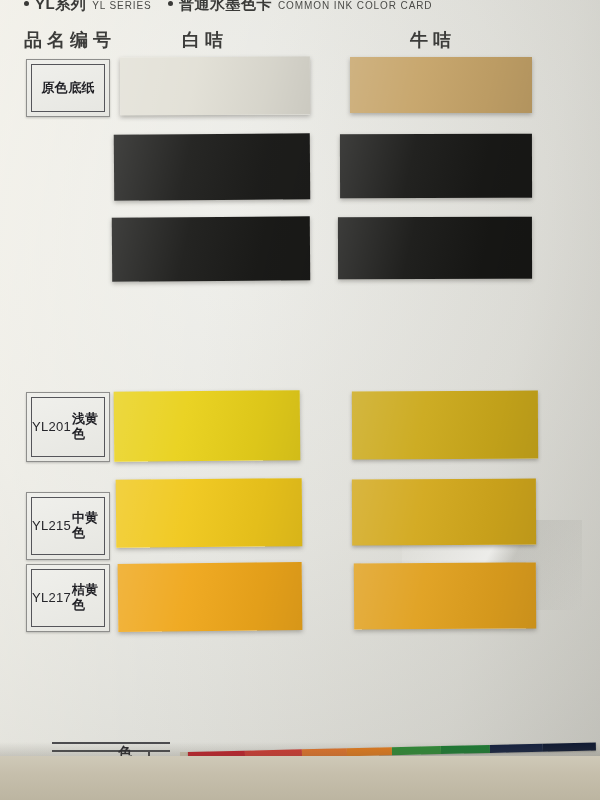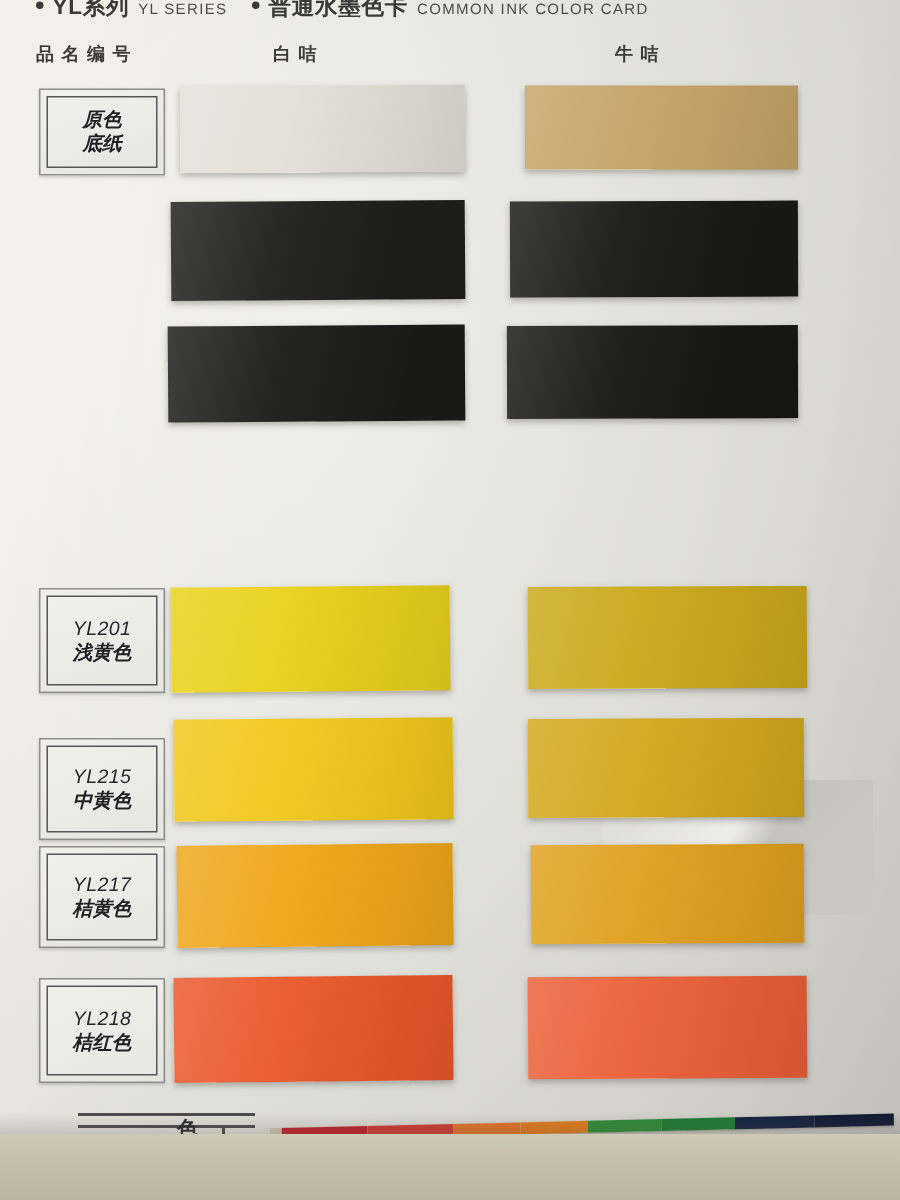--- a/index.html
+++ b/index.html
@@ -101,21 +101,21 @@
   
   .col-titles {
     position: absolute;
     top: 28px;
     left: 0;
     width: 600px;
     height: 22px;
   }
   .col-title {
     position: absolute;
-    font-size: 12px;
+    font-size: 18px;
     font-weight: 700;
     color: #3c3c3a;
     letter-spacing: 5px;
     white-space: nowrap;
   }
   #col-title-0 { left: 24px; }
   #col-title-1 { left: 182px; }
   #col-title-2 { left: 410px; }
 
   
@@ -142,25 +142,24 @@
     box-shadow: 0 1px 2px rgba(70,70,64,0.28);
     display: flex;
     align-items: center;
     justify-content: center;
   }
   .label-inner {
     width: calc(100% - 10px);
     height: calc(100% - 10px);
     border: 1px solid #55555a;
     display: flex;
-    flex-direction: column;
+    flex-direction: row;
     align-items: center;
     justify-content: center;
     gap: 1px;
-    font-style: italic;
   }
   .label-code {
     font-size: 13px;
     color: #26262b;
     letter-spacing: 0.3px;
     line-height: 1.15;
   }
   .label-name {
     font-size: 13px;
     font-weight: 700;
@@ -346,36 +345,20 @@
         </div>
         <div class="swatch" style="left: 118px; top: 1px; width: 184px; height: 68px; transform: rotate(-0.6deg);">
           <div class="swatch-face" style="background: rgb(239, 167, 27);"></div>
           <div class="swatch-sheen"></div>
         </div>
         <div class="swatch" style="left: 354px; top: 1px; width: 182px; height: 66px; transform: rotate(-0.35deg);">
           <div class="swatch-face" style="background: rgb(224, 160, 30);"></div>
           <div class="swatch-sheen"></div>
         </div>
       </div>
-      <div class="row" style="top: 650px; height: 74px;">
-        <div class="label-box" style="top: 2px; height: 68px;">
-          <div class="label-inner">
-            <div class="label-code">YL218</div>
-            <div class="label-name">桔红色</div>
-          </div>
-        </div>
-        <div class="swatch" style="left: 116px; top: 1px; width: 186px; height: 70px; transform: rotate(-0.6deg);">
-          <div class="swatch-face" style="background: rgb(234, 88, 43);"></div>
-          <div class="swatch-sheen"></div>
-        </div>
-        <div class="swatch" style="left: 352px; top: 1.1px; width: 186px; height: 68px; transform: rotate(-0.35deg);">
-          <div class="swatch-face" style="background: rgb(234, 96, 56);"></div>
-          <div class="swatch-sheen"></div>
-        </div>
-      </div>
     </div>
 
   <div class="bottom-rules">
     <i></i>
     <i></i>
     <i></i>
     <i></i>
   </div>
   <div class="bottom-char">色</div>
   <div class="bottom-tick"></div>

